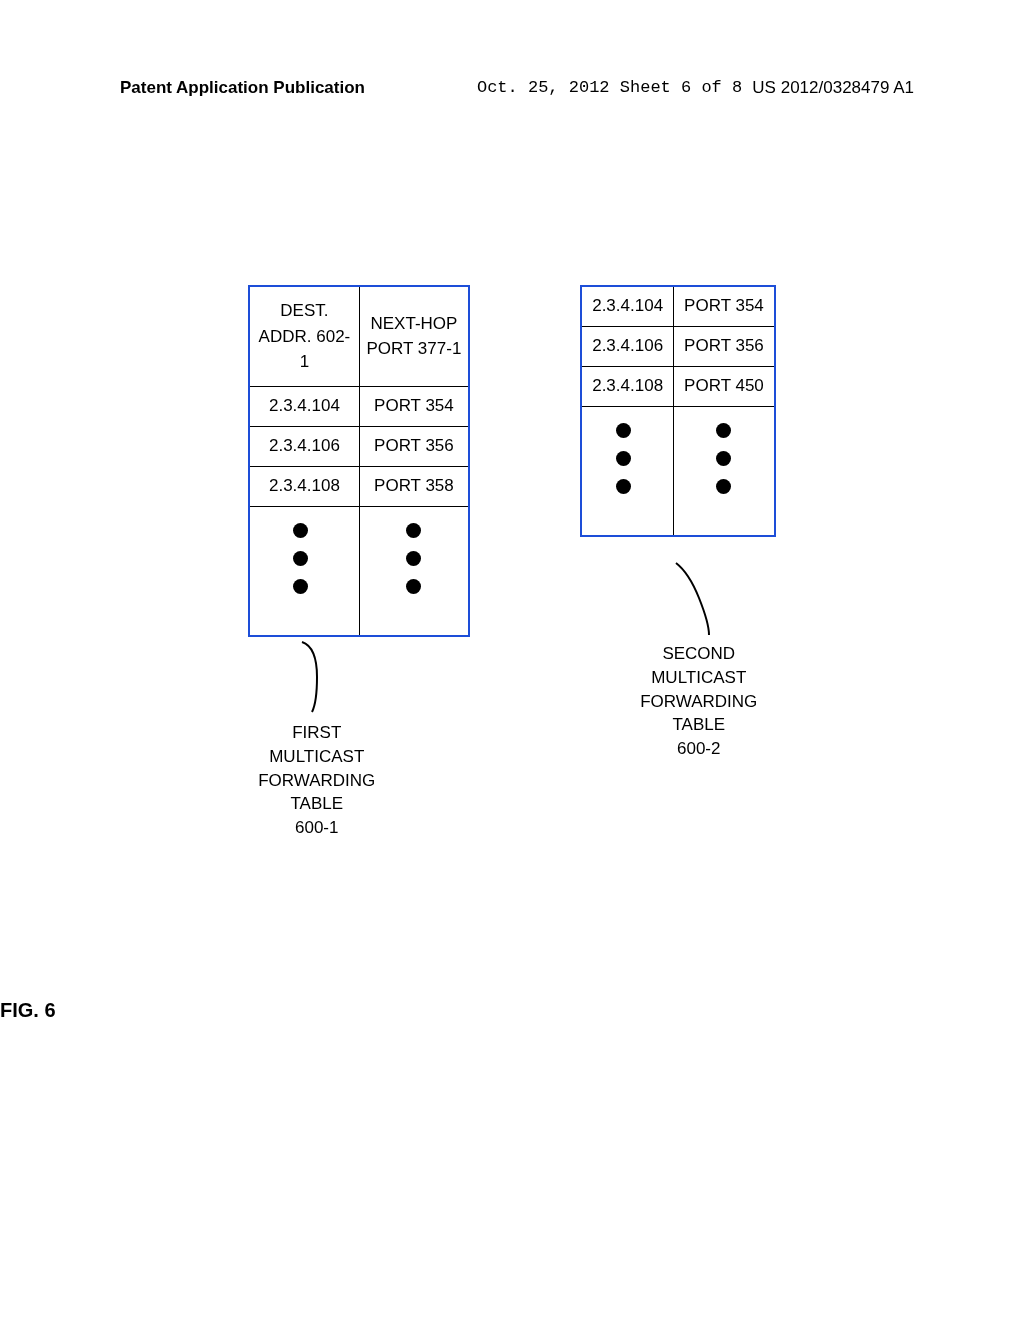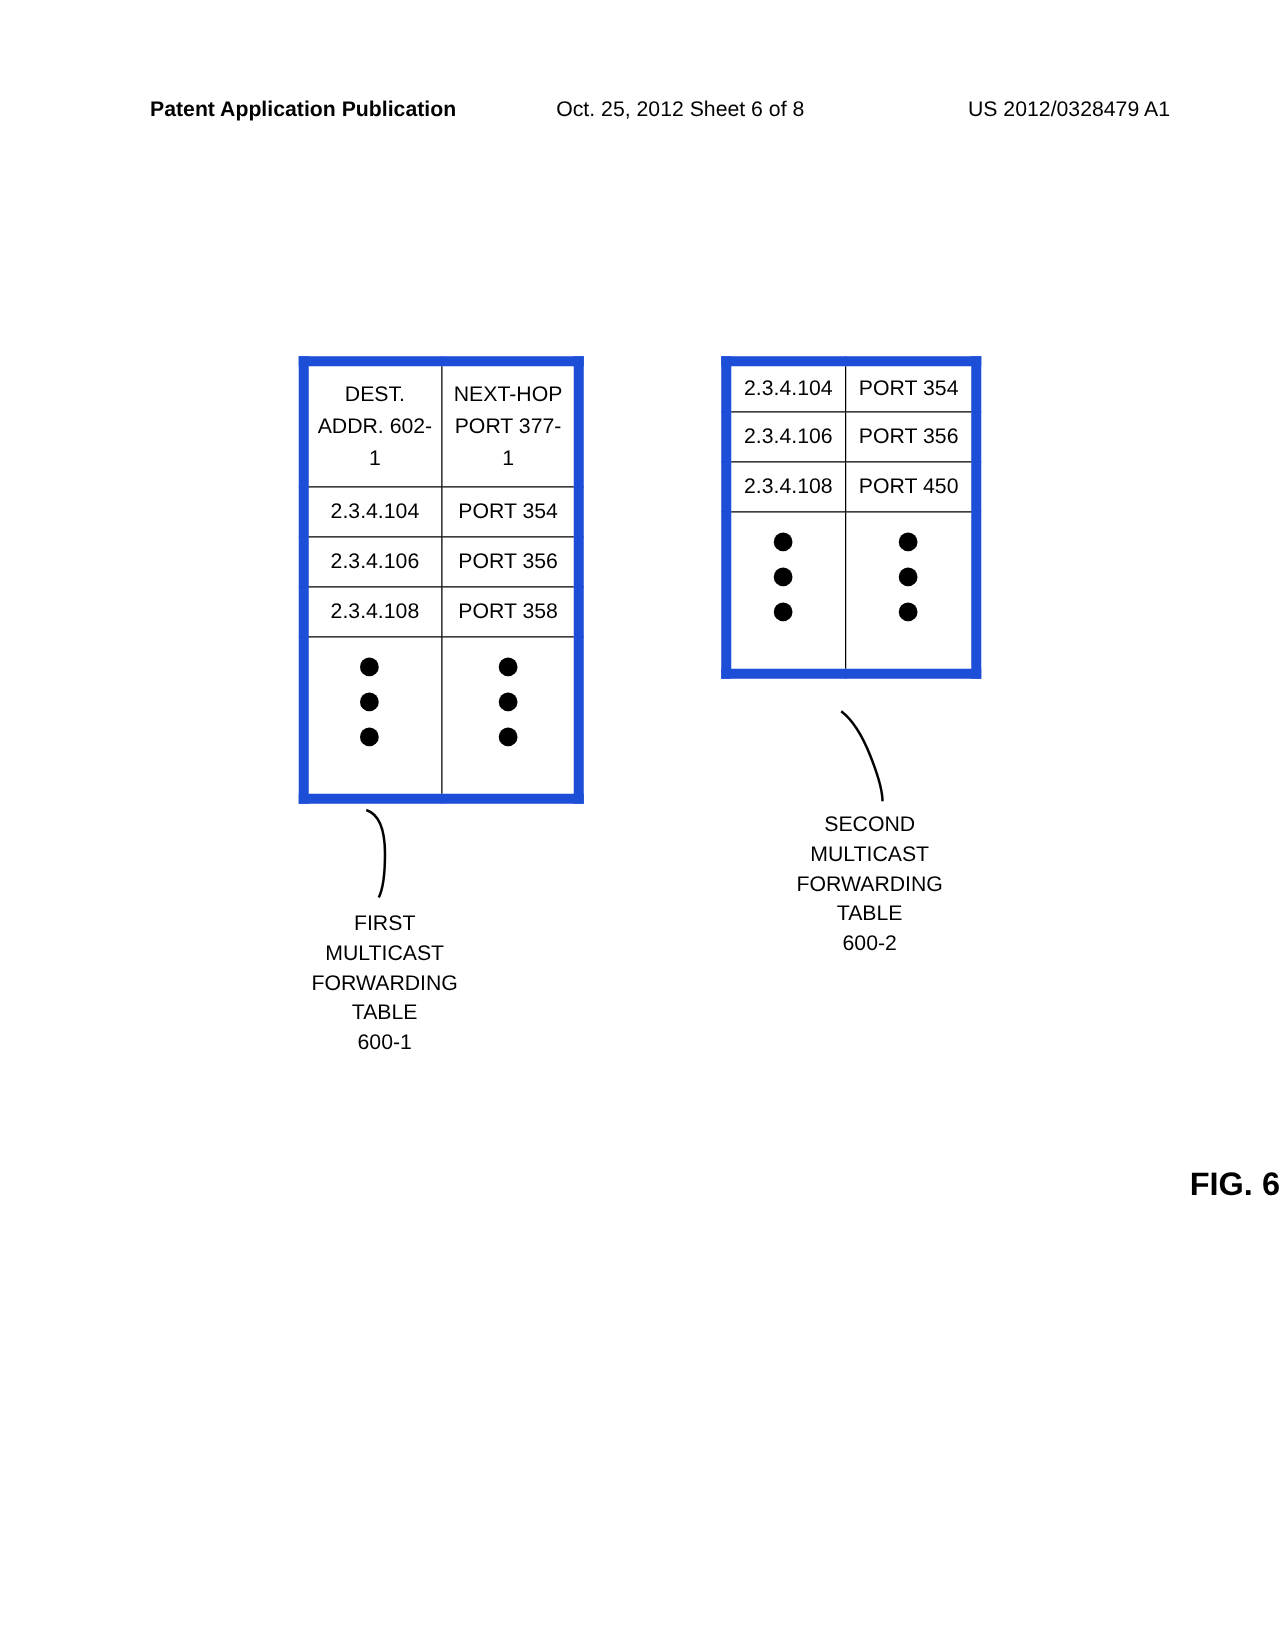--- a/index.html
+++ b/index.html
@@ -9,44 +9,44 @@
       background: white;
       font-family: Arial, Helvetica, sans-serif;
       position: relative;
     }
     .header {
       position: absolute;
       top: 78px;
       left: 0;
       right: 0;
       display: flex;
-      padding: 0 88px 0 120px;
+      padding: 0 110px 0 120px;
       font-size: 17px;
     }
     .header-left { font-weight: bold; }
-    .header-center { margin-left: 80px; }
+    .header-center { margin-left: 112px; font-family: Liberation Mono, monospace; }
     .header-right { margin-left: auto; }
     .main {
       position: absolute;
       top: 285px;
       left: 0;
       right: 0;
       display: flex;
       justify-content: center;
       gap: 110px;
     }
     .table-wrap {
       position: relative;
       display: flex;
       flex-direction: column;
       align-items: flex-start;
     }
     table {
       border-collapse: collapse;
-      border: 8px solid #1d4ed8;
+      border: 2px solid #1d4ed8;
     }
     th, td {
       border: 1.5px solid #000;
       text-align: center;
       font-size: 17px;
       font-weight: normal;
     }
     th {
       width: 110px;
       height: 100px;
@@ -86,25 +86,25 @@
     .lead-svg { display: block; }
     .caption {
       text-align: center;
       font-size: 17px;
       line-height: 1.4;
       margin-top: 4px;
       white-space: pre-line;
     }
     .fig-label {
       position: absolute;
-      top: 932px;
+      top: 999px;
       left: 0;
       right: 0;
-      text-align: right;
-      font-size: 26px;
+      text-align: left;
+      font-size: 20px;
       font-weight: bold;
     }
   </style>
 </head>
 <body>
 
 <div class="header">
   <span class="header-left">Patent Application Publication</span>
   <span class="header-center">Oct. 25, 2012  Sheet 6 of 8</span>
   <span class="header-right">US 2012/0328479 A1</span>

